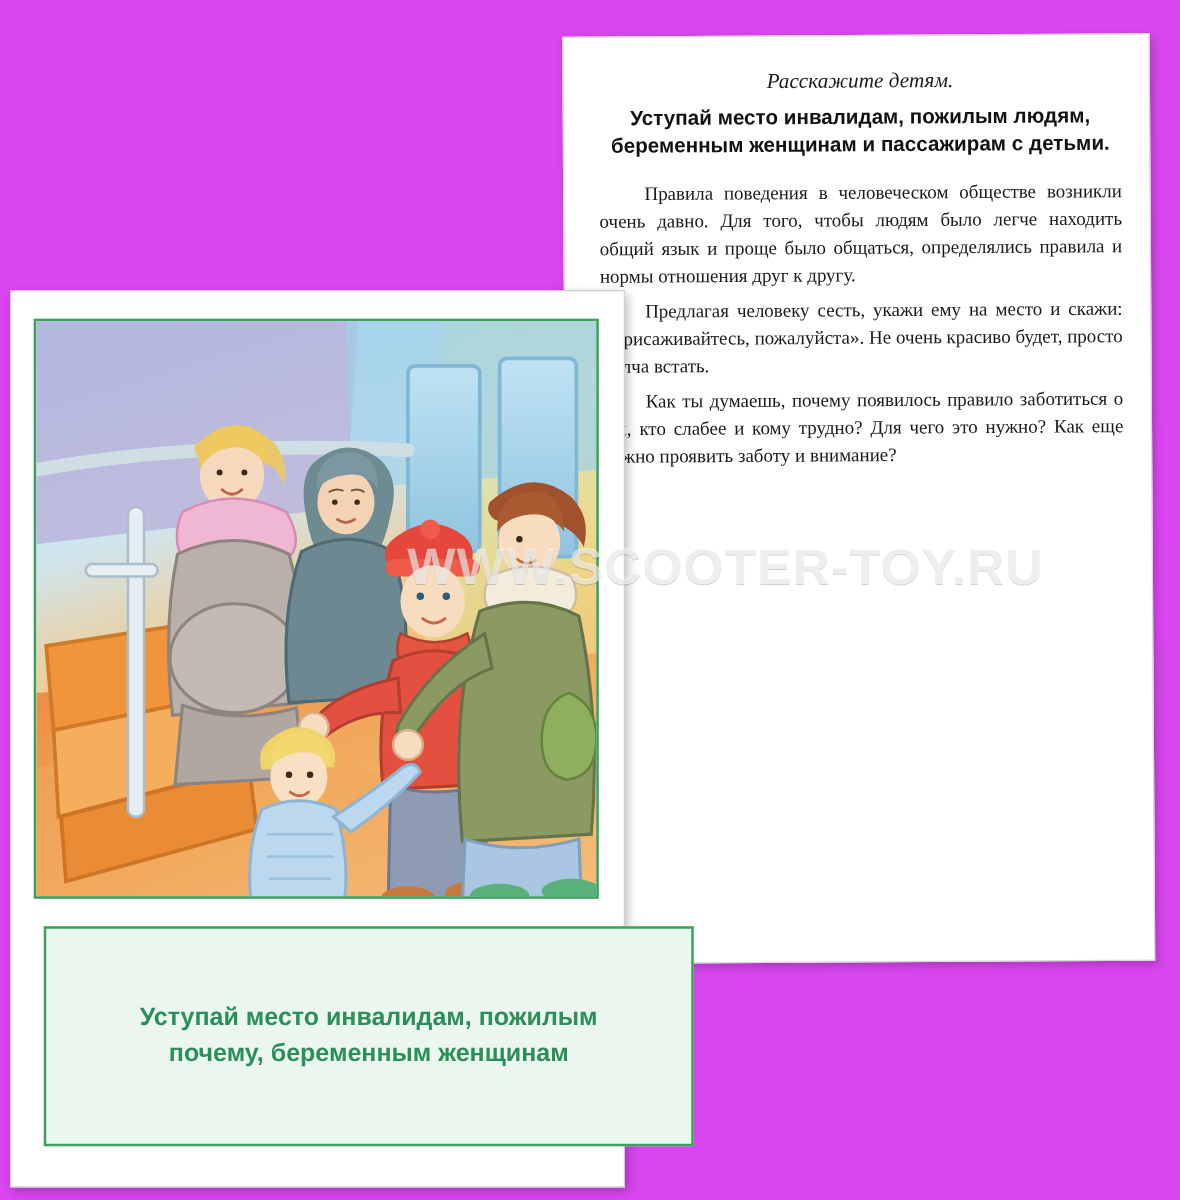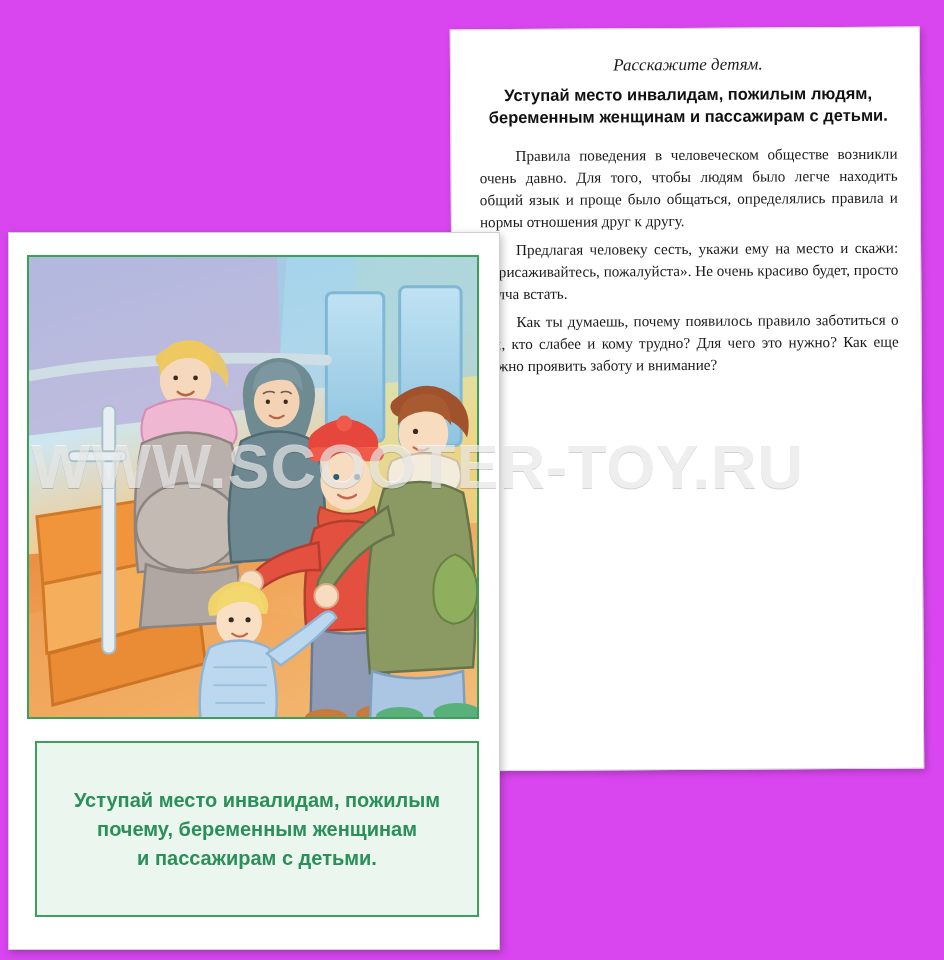--- a/index.html
+++ b/index.html
@@ -82,21 +82,21 @@
     height: 464px;
     border: 2px solid #3aa05a;
     box-sizing: border-box;
     overflow: hidden;
     background: #cfe6f5;
   }
   .caption-box {
     position: absolute;
     left: 26px;
     top: 508px;
-    width: 444px;
+    width: 520px;
     height: 176px;
     border: 2px solid #3aa05a;
     background: #eaf6ee;
     box-sizing: border-box;
     display: flex;
     align-items: center;
     justify-content: center;
     padding: 0 14px;
   }
   .caption-text {
@@ -110,24 +110,24 @@
 
   
   .illus { position: absolute; inset: 0; }
 
   
   .watermark {
     position: absolute;
     left: 0;
     top: 430px;
     width: 835px;
-    text-align: center;
+    text-align: right;
     font-family: "Liberation Sans", sans-serif;
     font-weight: bold;
-    font-size: 63px;
+    font-size: 41px;
     letter-spacing: 1px;
     color: rgba(255,255,255,0.62);
     text-shadow: 0 1px 0 rgba(0,0,0,0.18);
     pointer-events: none;
     user-select: none;
   }
 </style>
 </head>
 <body>
 
@@ -274,20 +274,19 @@
         <path d="M240 400 q34 -22 56 -40 q10 -6 14 4 q-24 26 -56 48z" fill="#bcd8ef" stroke="#8fb4d4" stroke-width="2.5"></path>
 
         <path d="M184 470 q30 10 62 0 l0 34 l-62 2 z" fill="#6e9ccd" stroke="#4f7aa8" stroke-width="2.5"></path>
       </svg>
     </div>
 
     <div class="caption-box">
       <div class="caption-text">
         <div>Уступай место инвалидам, пожилым</div>
         <div>почему, беременным женщинам</div>
-        <div>и пассажирам с детьми.</div>
       </div>
     </div>
   </div>
 
   <div class="watermark">WWW.SCOOTER-TOY.RU</div>
 
 </div>
 
 </body></html>

